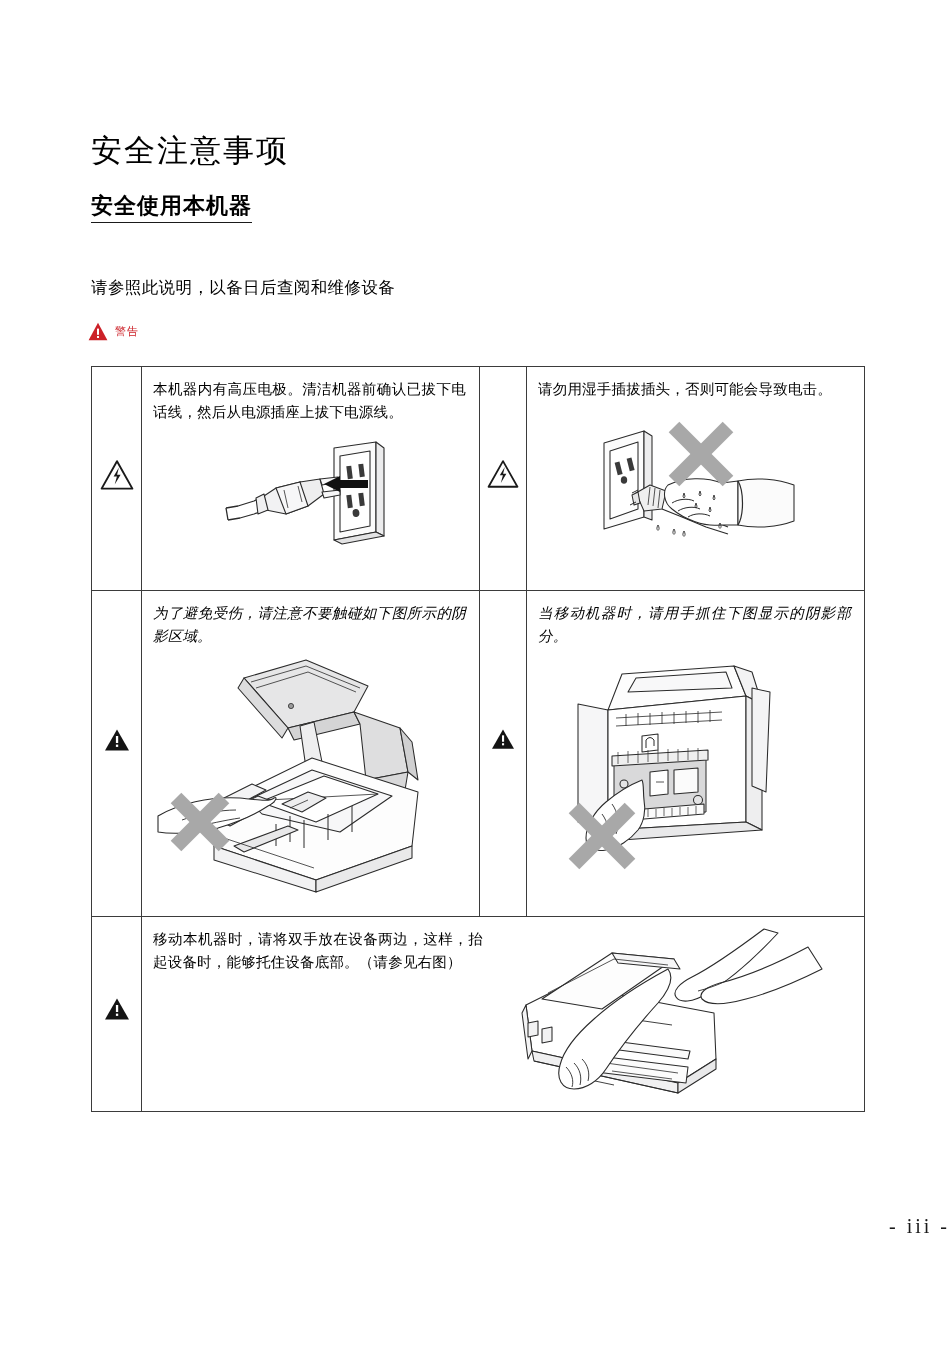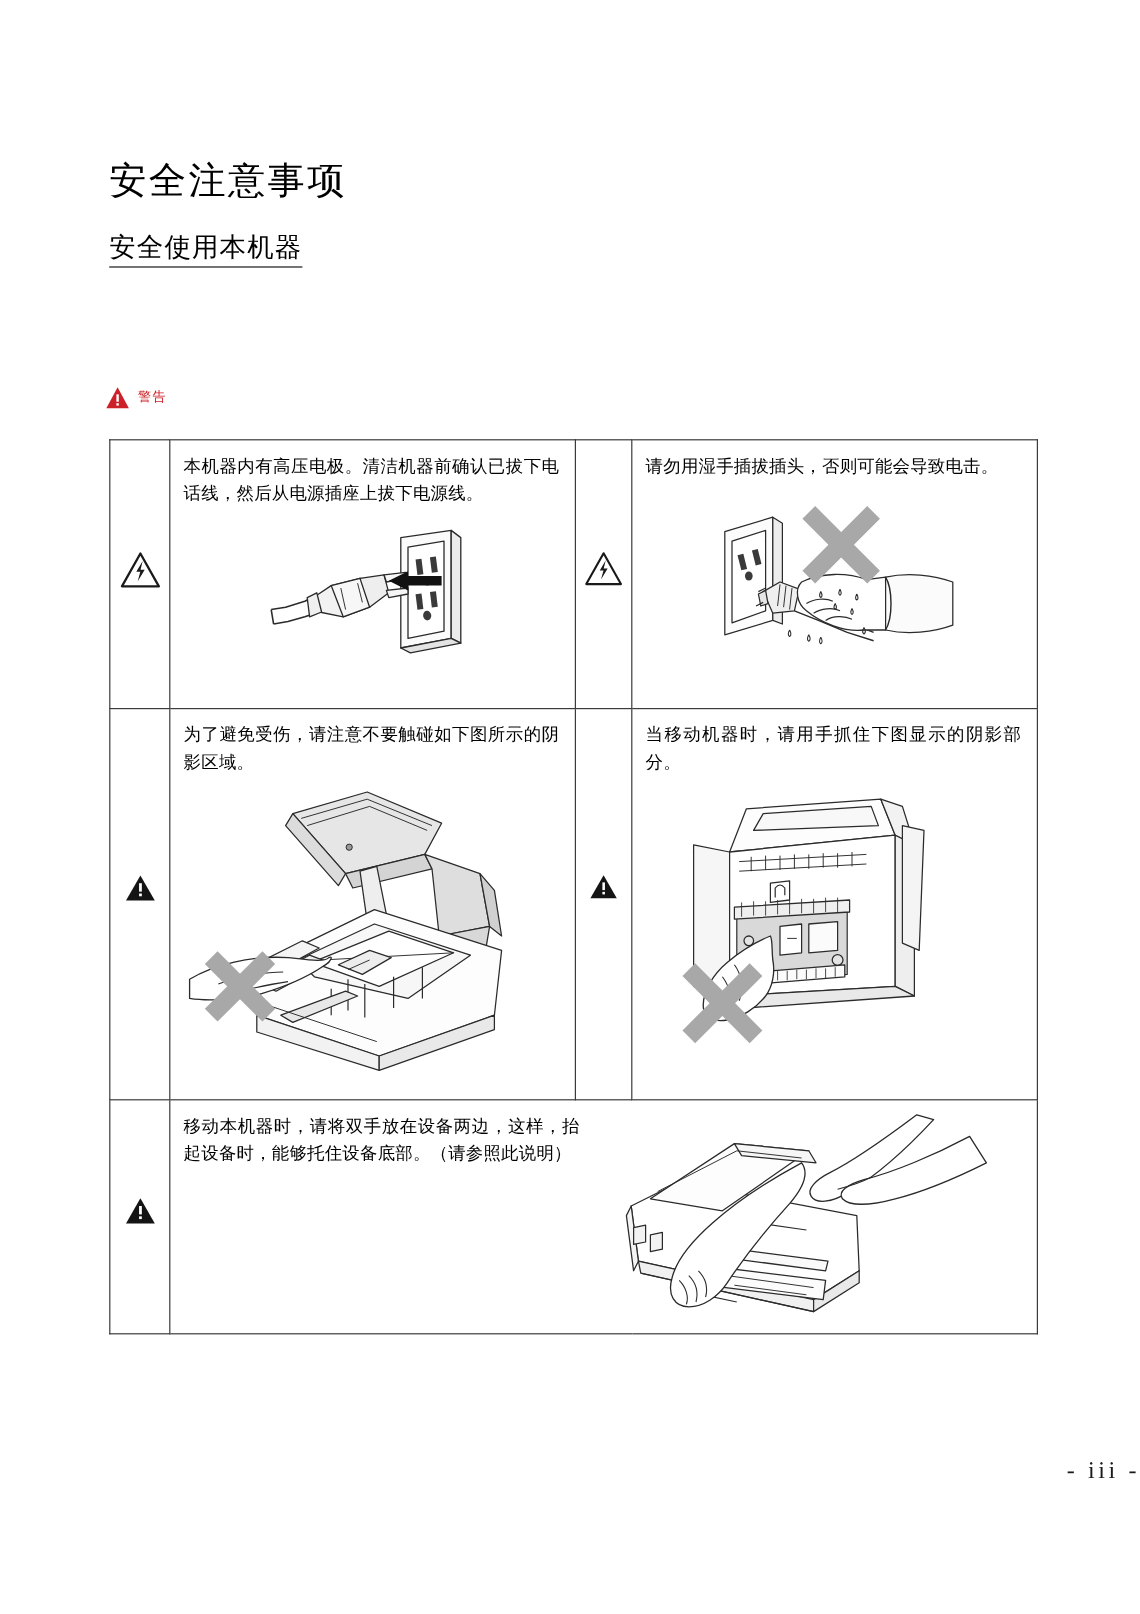--- a/index.html
+++ b/index.html
@@ -34,21 +34,21 @@
     font-weight: 400;
     white-space: nowrap;
   }
   .h2 {
     position: absolute;
     left: 91px;
     top: 191px;
     font-size: 22px;
     line-height: 30px;
     letter-spacing: 1px;
-    font-weight: 400;
+    font-weight: 700;
     white-space: nowrap;
     border-bottom: 1.3px solid #1a1a1a;
     padding-bottom: 1px;
   }
   .intro {
     position: absolute;
     left: 91px;
     top: 276px;
     font-size: 16.5px;
     line-height: 24px;
@@ -117,21 +117,21 @@
     justify-content: center;
   }
 
   .fig {
     display: block;
     margin: 0 auto;
   }
 
   
   .r1 { height: 224px; }
-  .r2 { height: 326px; }
+  .r2 { height: 326px; font-style: italic; }
   .r3 { height: 195px; }
 
   
   .footer {
     position: absolute;
     left: 0;
     top: 1215px;
     width: 950px;
     text-align: right;
     font-size: 20px;
@@ -141,20 +141,21 @@
 </style>
 </head>
 <body>
 
 <div class="page">
 
   <div class="h1">安全注意事项</div>
 
   <div class="h2">安全使用本机器</div>
 
+  <div class="intro">请参照此说明，以备日后查阅和维修设备</div>
 
   <div class="warn-label">
     <svg class="tri" viewBox="0 0 20 19">
       <path d="M10 0.8 L19.4 18.2 L0.6 18.2 Z" fill="#cc2128"></path>
       <rect x="9.0" y="6.6" width="2.0" height="6.2" fill="#ffffff"></rect>
       <rect x="9.0" y="14.0" width="2.0" height="2.0" fill="#ffffff"></rect>
     </svg>
     <span class="txt">警告</span>
   </div>
 
@@ -424,21 +425,21 @@
           <svg width="26" height="24" viewBox="0 0 26 24">
             <path d="M13 1.5 L25 22.5 L1 22.5 Z" fill="#141414"></path>
             <rect x="11.9" y="8.0" width="2.3" height="7.0" fill="#ffffff"></rect>
             <rect x="11.9" y="16.6" width="2.3" height="2.3" fill="#ffffff"></rect>
           </svg>
         </div>
       </td>
 
       <td colspan="3">
         <div style="position:relative;height:100%;">
-          <div class="cell-text" style="width:330px;">移动本机器时，请将双手放在设备两边，这样，抬起设备时，能够托住设备底部。（请参照此说明）</div>
+          <div class="cell-text" style="width:330px;">移动本机器时，请将双手放在设备两边，这样，抬起设备时，能够托住设备底部。（请参见右图）</div>
           <svg style="position:absolute;left:360px;top:10px;" width="330" height="180" viewBox="0 0 330 180">
             <g fill="none" stroke="#2b2b2b" stroke-width="1.05" stroke-linejoin="round">
 
               <path d="M24 78 L64 58 L212 86 L214 132 L176 156 L30 124 Z" fill="#ffffff"></path>
               <path d="M24 78 L30 124 L26 132 L20 86 Z" fill="#f4f4f5"></path>
               <path d="M30 124 L176 156 L176 166 L32 134 Z" fill="#f0f0f1"></path>
               <path d="M176 156 L214 132 L214 142 L176 166 Z" fill="#e9e9ea"></path>
 
               <path d="M40 72 L110 26 L172 32 L100 82 Z" fill="#fdfdfd"></path>
               <path d="M110 26 L172 32 L178 42 L116 36 Z" fill="#f6f6f7"></path>

